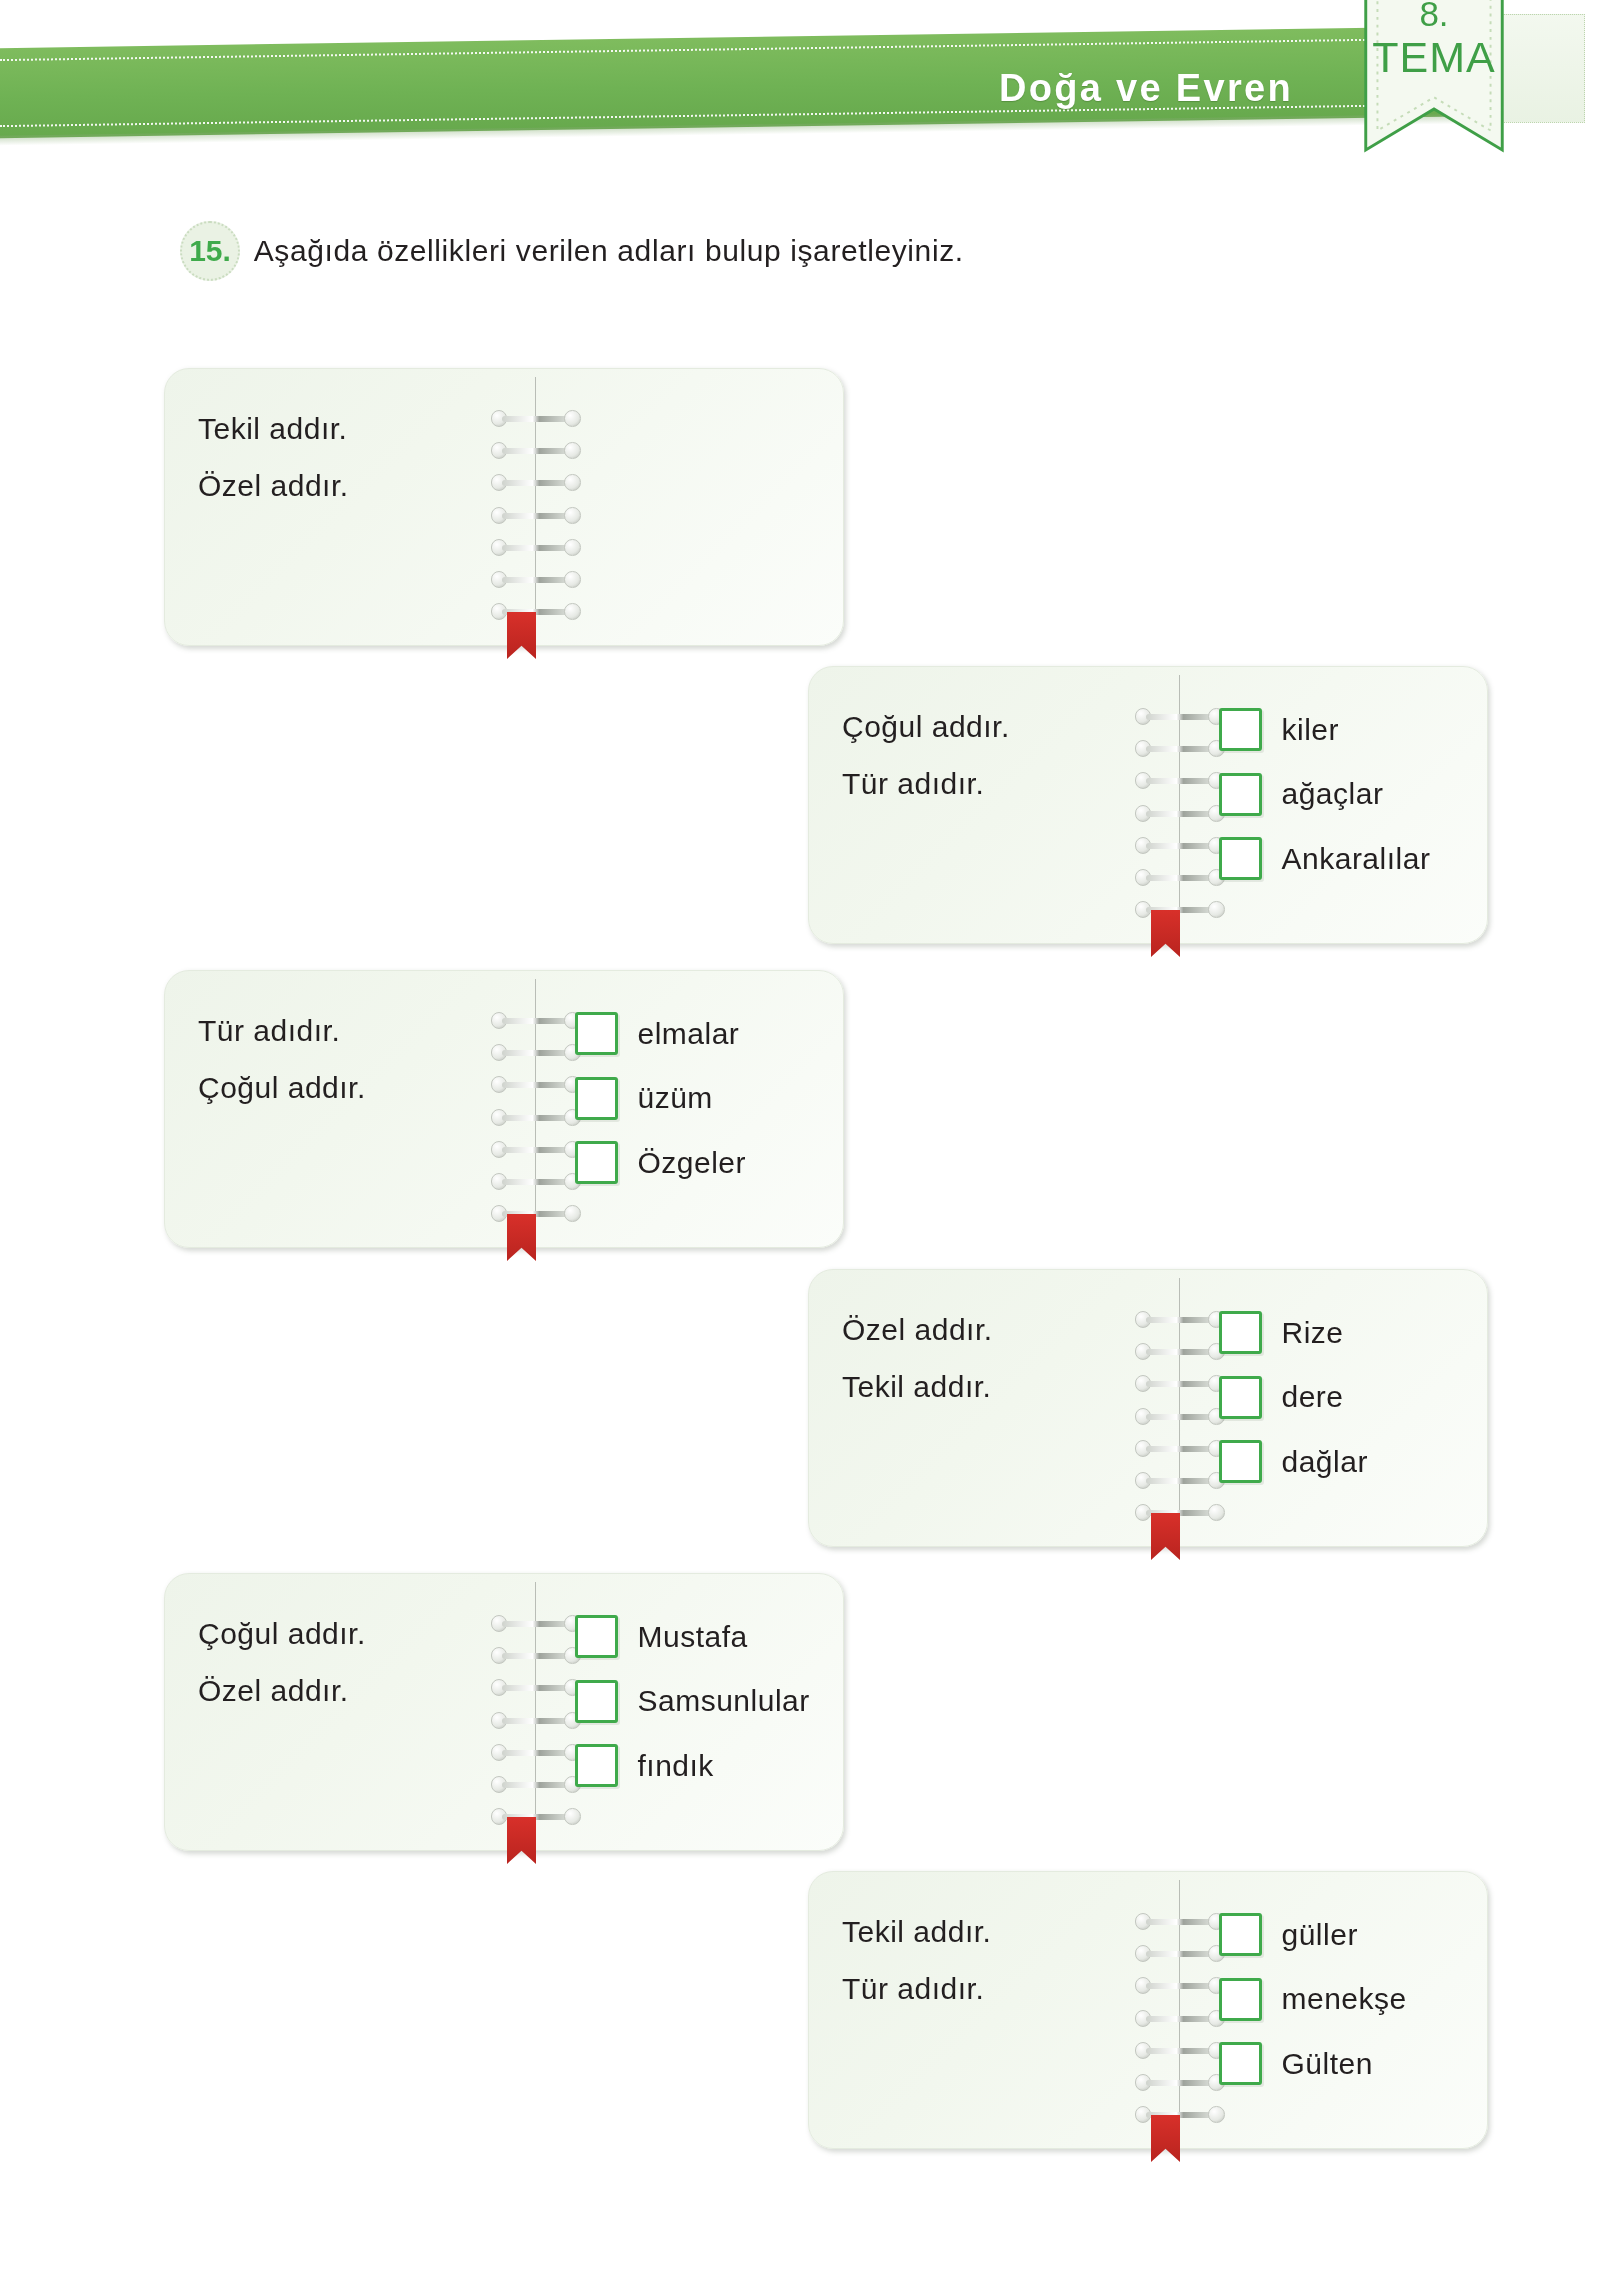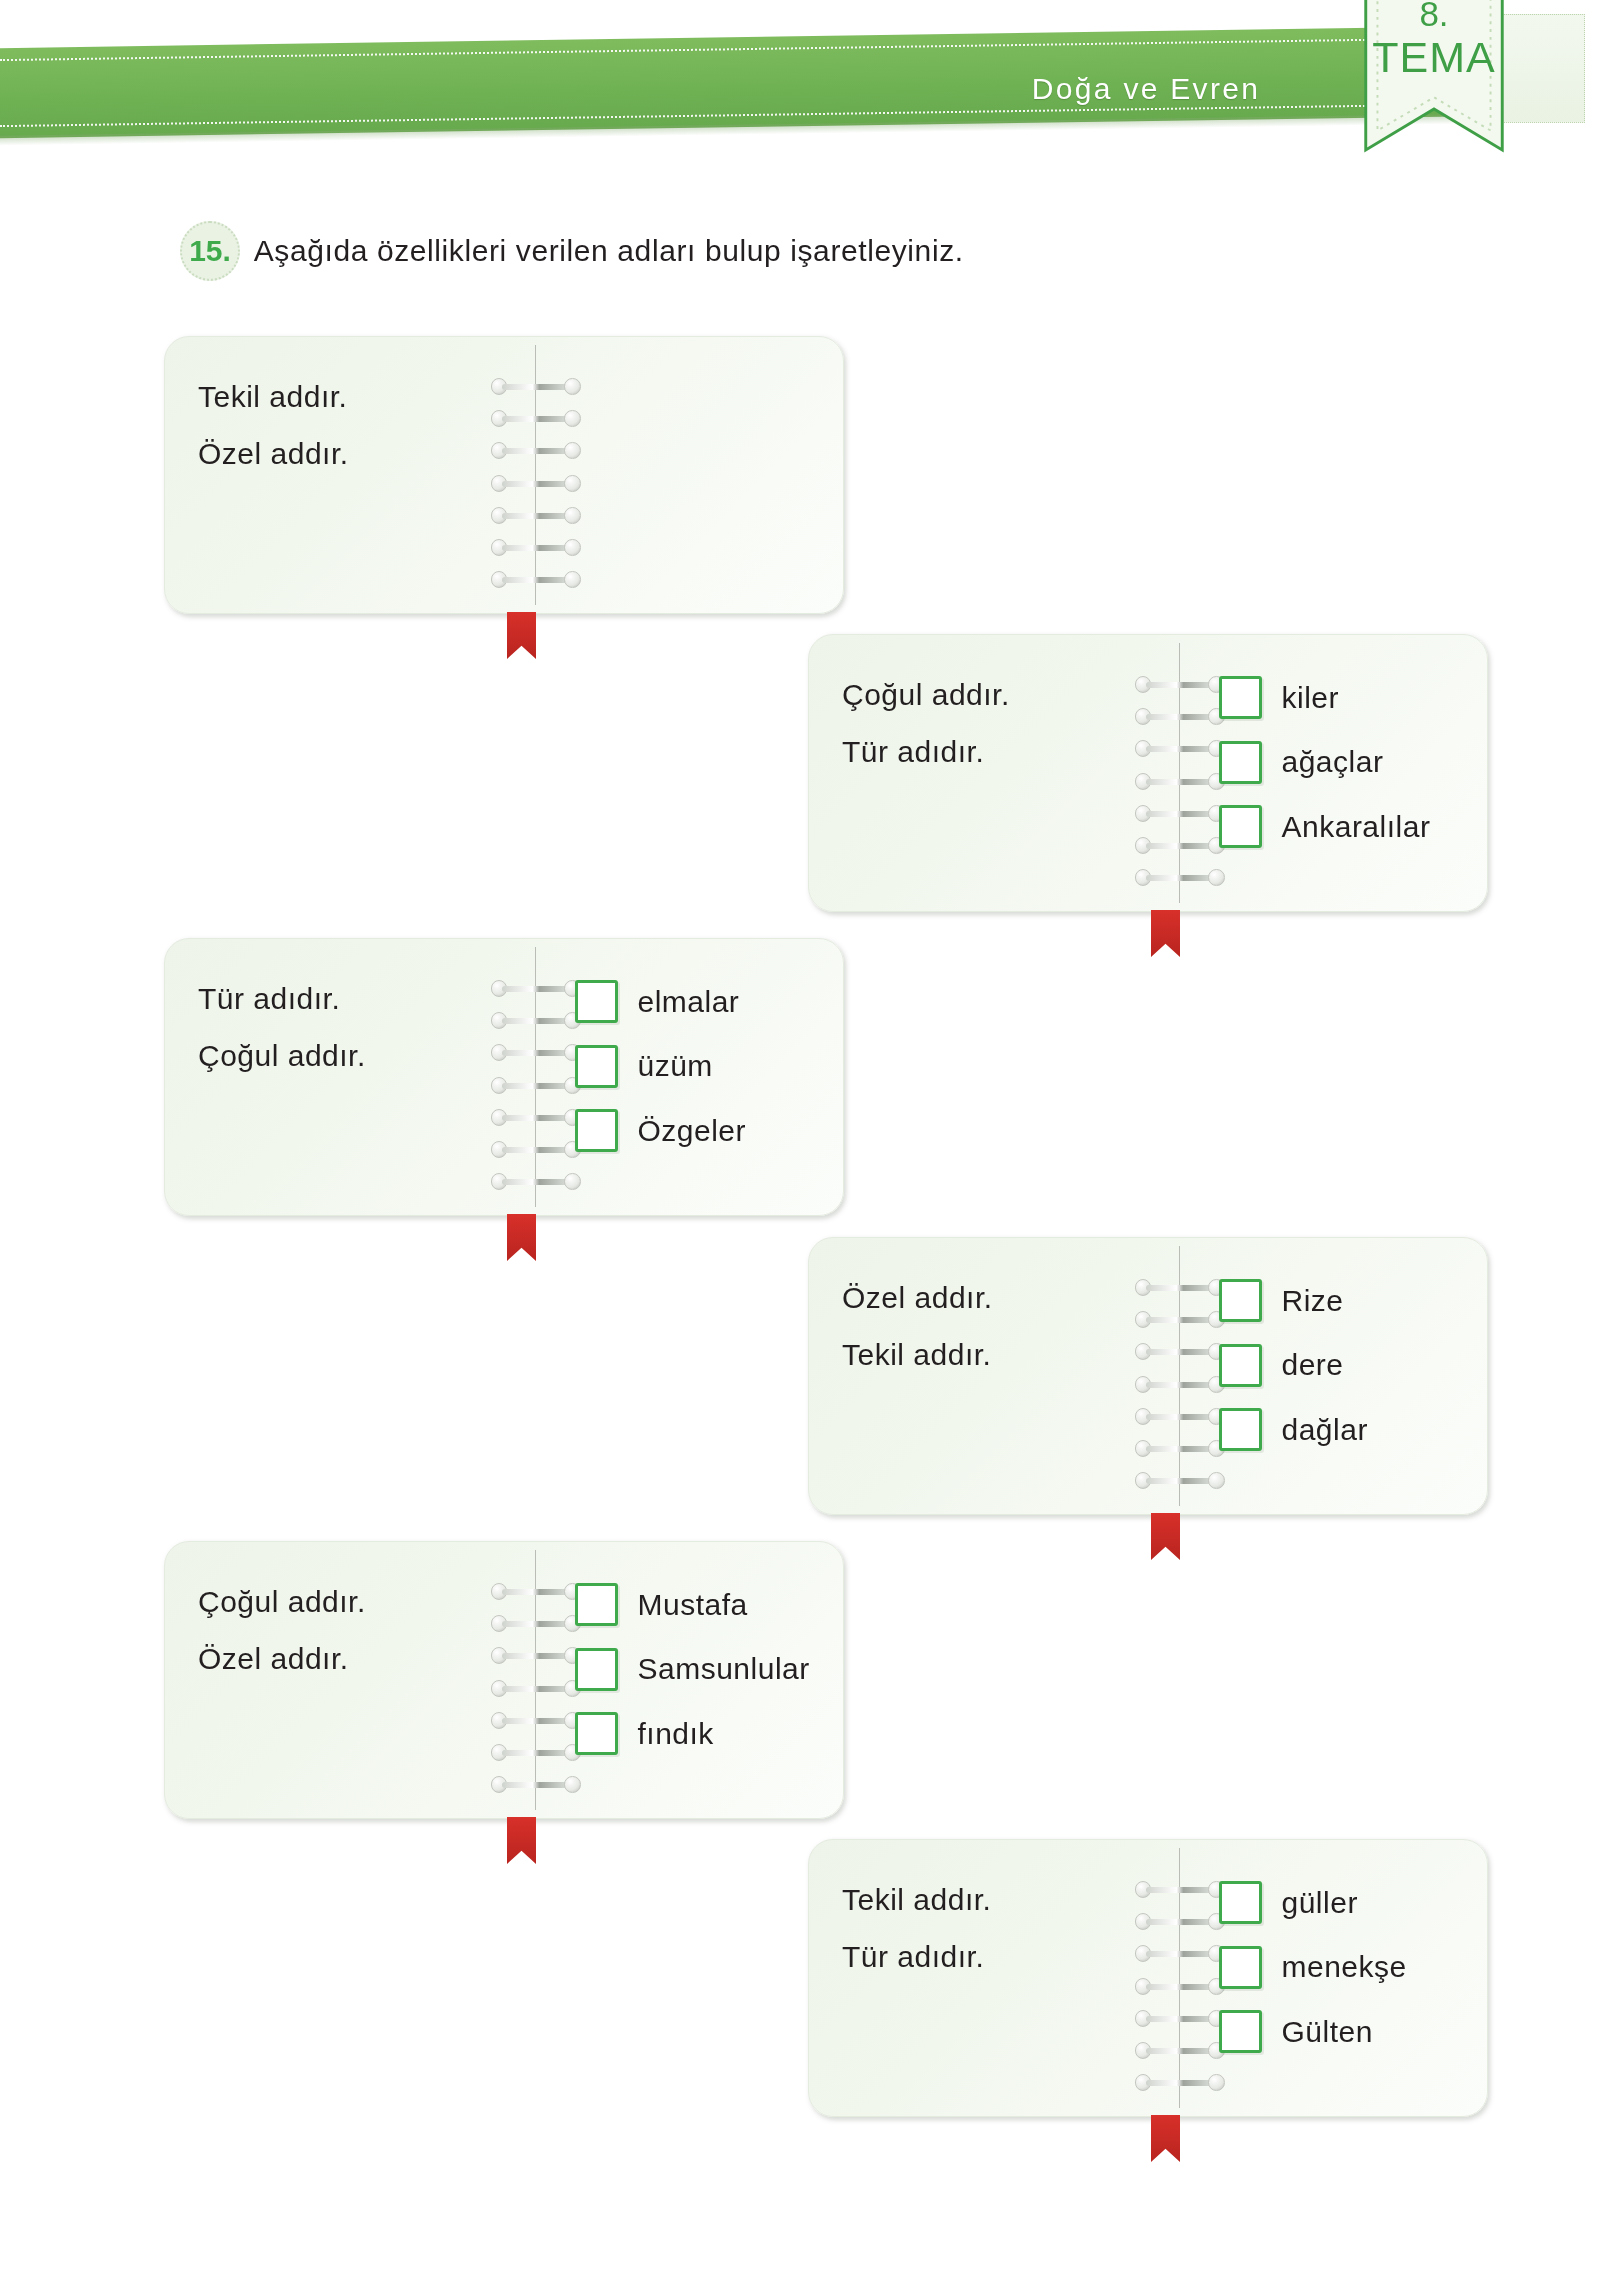--- a/index.html
+++ b/index.html
@@ -25,22 +25,22 @@
   }
   .ribbon-band::before { top: 10.7px; }
   .ribbon-band::after  { bottom: 10.7px; }
   .ribbon-shadow {
     position:absolute; left:-9.8px; top:125px; width:1463px; height:9.8px;
     background: linear-gradient(180deg, rgba(130,170,110,.45), rgba(130,170,110,0));
     transform: skewY(-0.85deg);
   }
   .header-title {
     position:absolute; left:985px; top:59px; width:322px; height:59px;
-    color:#ffffff; font-size:30px; letter-spacing:2.3px;
-    text-align:center; line-height:59px; font-weight:400;
+    color:#ffffff; font-size:38px; letter-spacing:2.3px;
+    text-align:center; line-height:59px; font-weight:700;
     text-shadow: 0 1px 1px rgba(60,110,40,.45);
     z-index: 4;
   }
 
   
   .theme-flag {
     position:absolute; left:1356px; top:-15.6px; width:156px; height:176px; z-index:5;
   }
   .theme-flag svg { position:absolute; left:0; top:0; }
   .theme-num, .theme-word {
@@ -70,20 +70,21 @@
   }
   .q-text { font-size:30px; color:#231f20; letter-spacing:0.6px; white-space:nowrap;text-align:right; }
 
   
   .card {
     position:absolute; width:680px; height:278px;
     background: linear-gradient(135deg,#eef4ea 0%, #f2f7ee 35%, #fbfdfa 100%);
     border-radius:25px;
     box-shadow: 2px 2.9px 4.9px rgba(120,130,115,.30);
     border:1px solid #e4ebdf;
+    margin-top:32px;
   }
   .card-inner { position:absolute; inset:0; display:flex; }
   .card-left {
     width: 327px; padding:43px 0 0 33px;
     display:flex; flex-direction:column; gap:23.4px;
   }
   .prop { font-size:30px; color:#231f20; letter-spacing:0.5px; white-space:nowrap; }
 
   
   .spiral {

